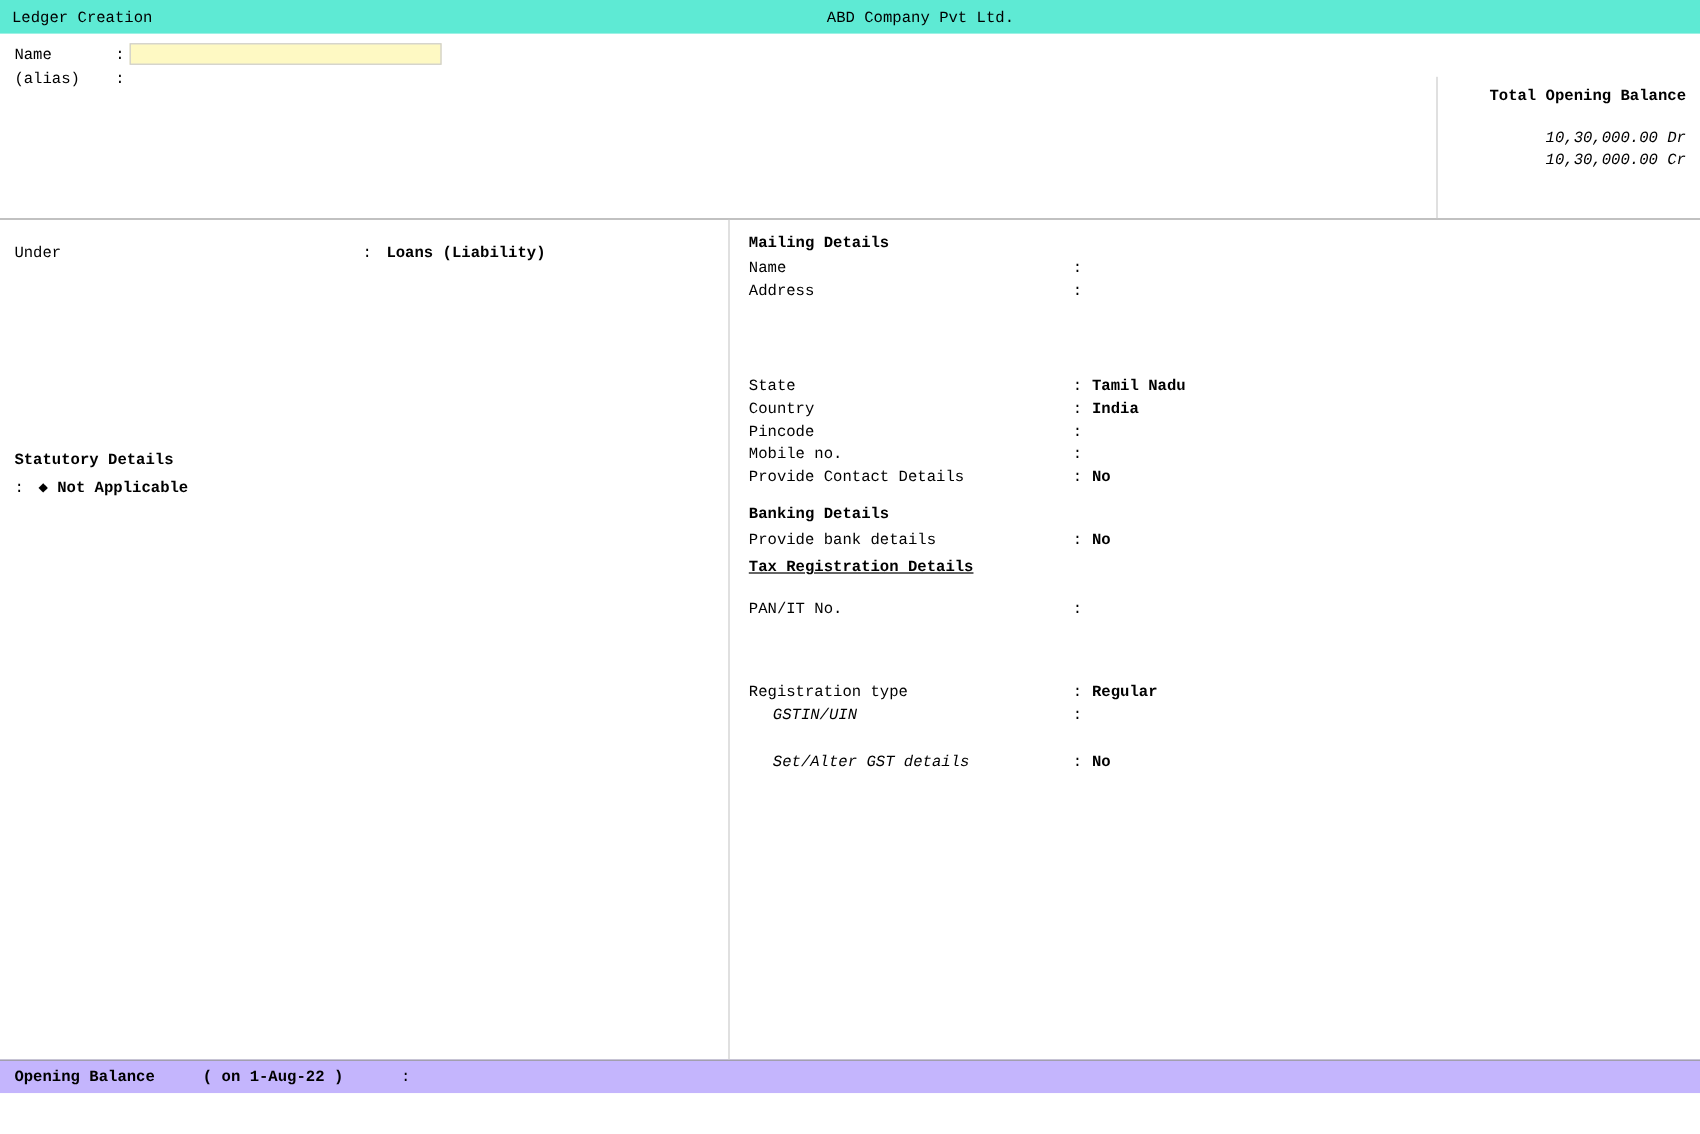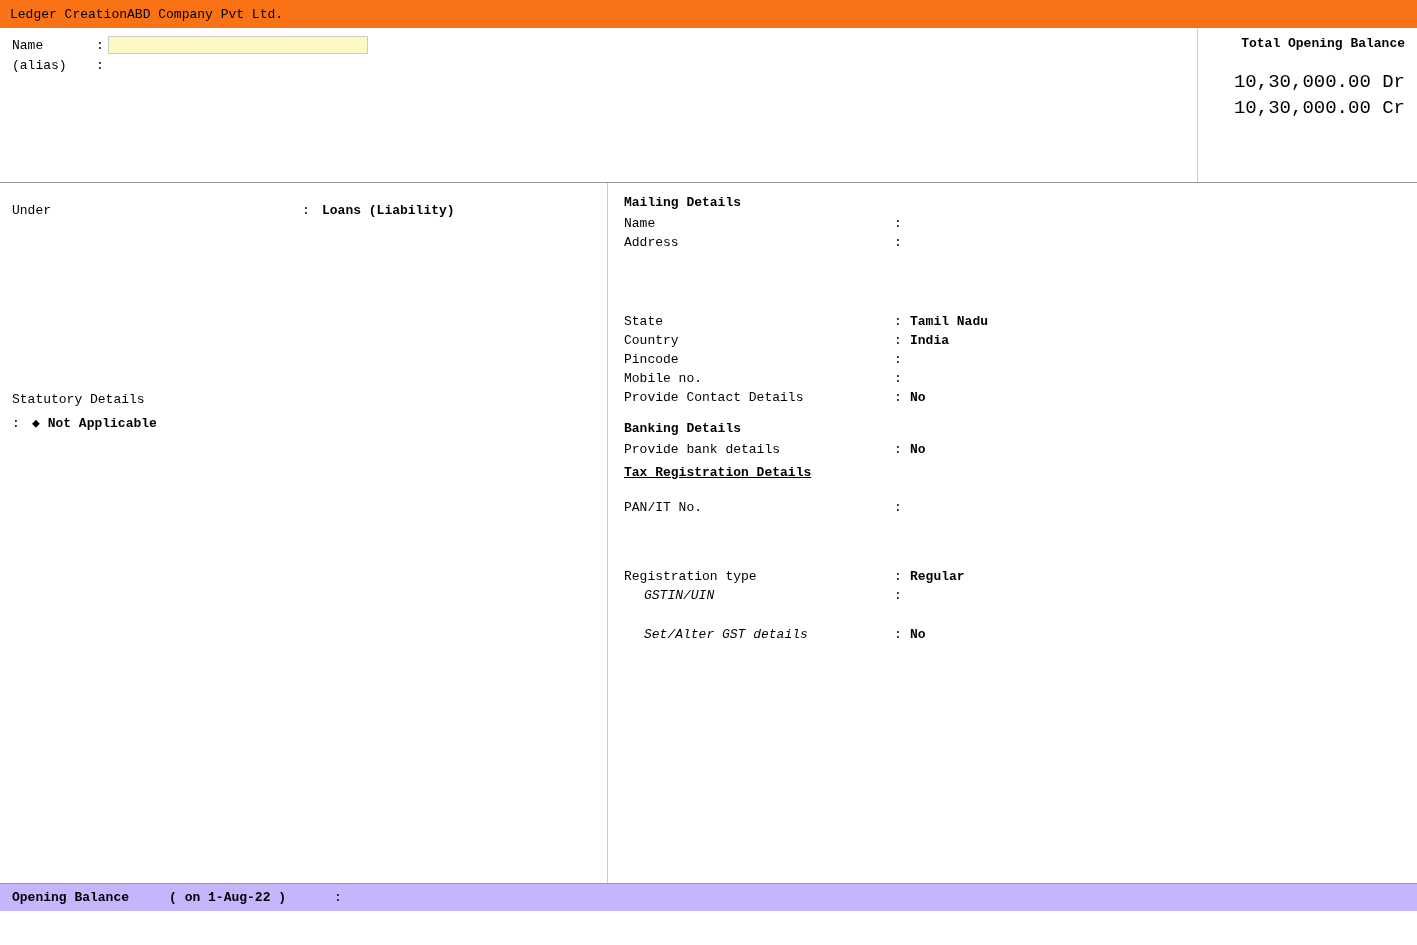--- a/index.html
+++ b/index.html
@@ -5,54 +5,55 @@
     * { margin: 0; padding: 0; box-sizing: border-box; }
     body {
       font-family: 'Courier New', Courier, monospace;
       font-size: 13px;
       background: #fff;
       color: #000;
     }
 
     
     .header {
-      background: #f97316;
+      background: #5eead4;
       display: flex;
       align-items: center;
       padding: 4px 10px;
       height: 28px;
     }
     .header-title-left {
       color: #000;
       font-weight: normal;
       font-size: 13px;
     }
     .header-title-center {
       flex: 1;
-      text-align: left;
+      text-align: center;
       color: #000;
       font-weight: normal;
       font-size: 13px;
     }
 
     
     .top-section {
       display: flex;
       border-bottom: 1px solid #999;
       min-height: 155px;
     }
     .top-left {
       flex: 1;
       padding: 8px 12px;
     }
     .top-right {
       width: 220px;
       border-left: 1px solid #ccc;
       padding: 8px 12px;
       text-align: right;
+      margin-top: 36px;
     }
     .field-row {
       display: flex;
       align-items: center;
       margin-bottom: 4px;
     }
     .field-label {
       width: 80px;
       font-size: 13px;
     }
@@ -67,22 +68,23 @@
       height: 18px;
       font-size: 13px;
       font-family: 'Courier New', Courier, monospace;
     }
     .total-opening-label {
       font-weight: bold;
       font-size: 13px;
       margin-bottom: 20px;
     }
     .balance-row {
-      font-size: 19px;
+      font-size: 13px;
       margin-bottom: 4px;
+      font-style: italic;
     }
 
     
     .main-content {
       display: flex;
       min-height: 700px;
     }
     .left-panel {
       width: 608px;
       border-right: 1px solid #ccc;
@@ -103,22 +105,22 @@
       width: 290px;
       font-size: 13px;
     }
     .lp-colon {
       width: 20px;
     }
     .lp-value {
       font-size: 13px;
     }
     .lp-section-title {
-      font-weight: normal;
-      margin-top: 28px;
+      font-weight: bold;
+      margin-top: 12px;
       margin-bottom: 8px;
       font-size: 13px;
     }
 
     
     .rp-section-title {
       font-weight: bold;
       font-size: 13px;
       margin-bottom: 6px;
       margin-top: 4px;

